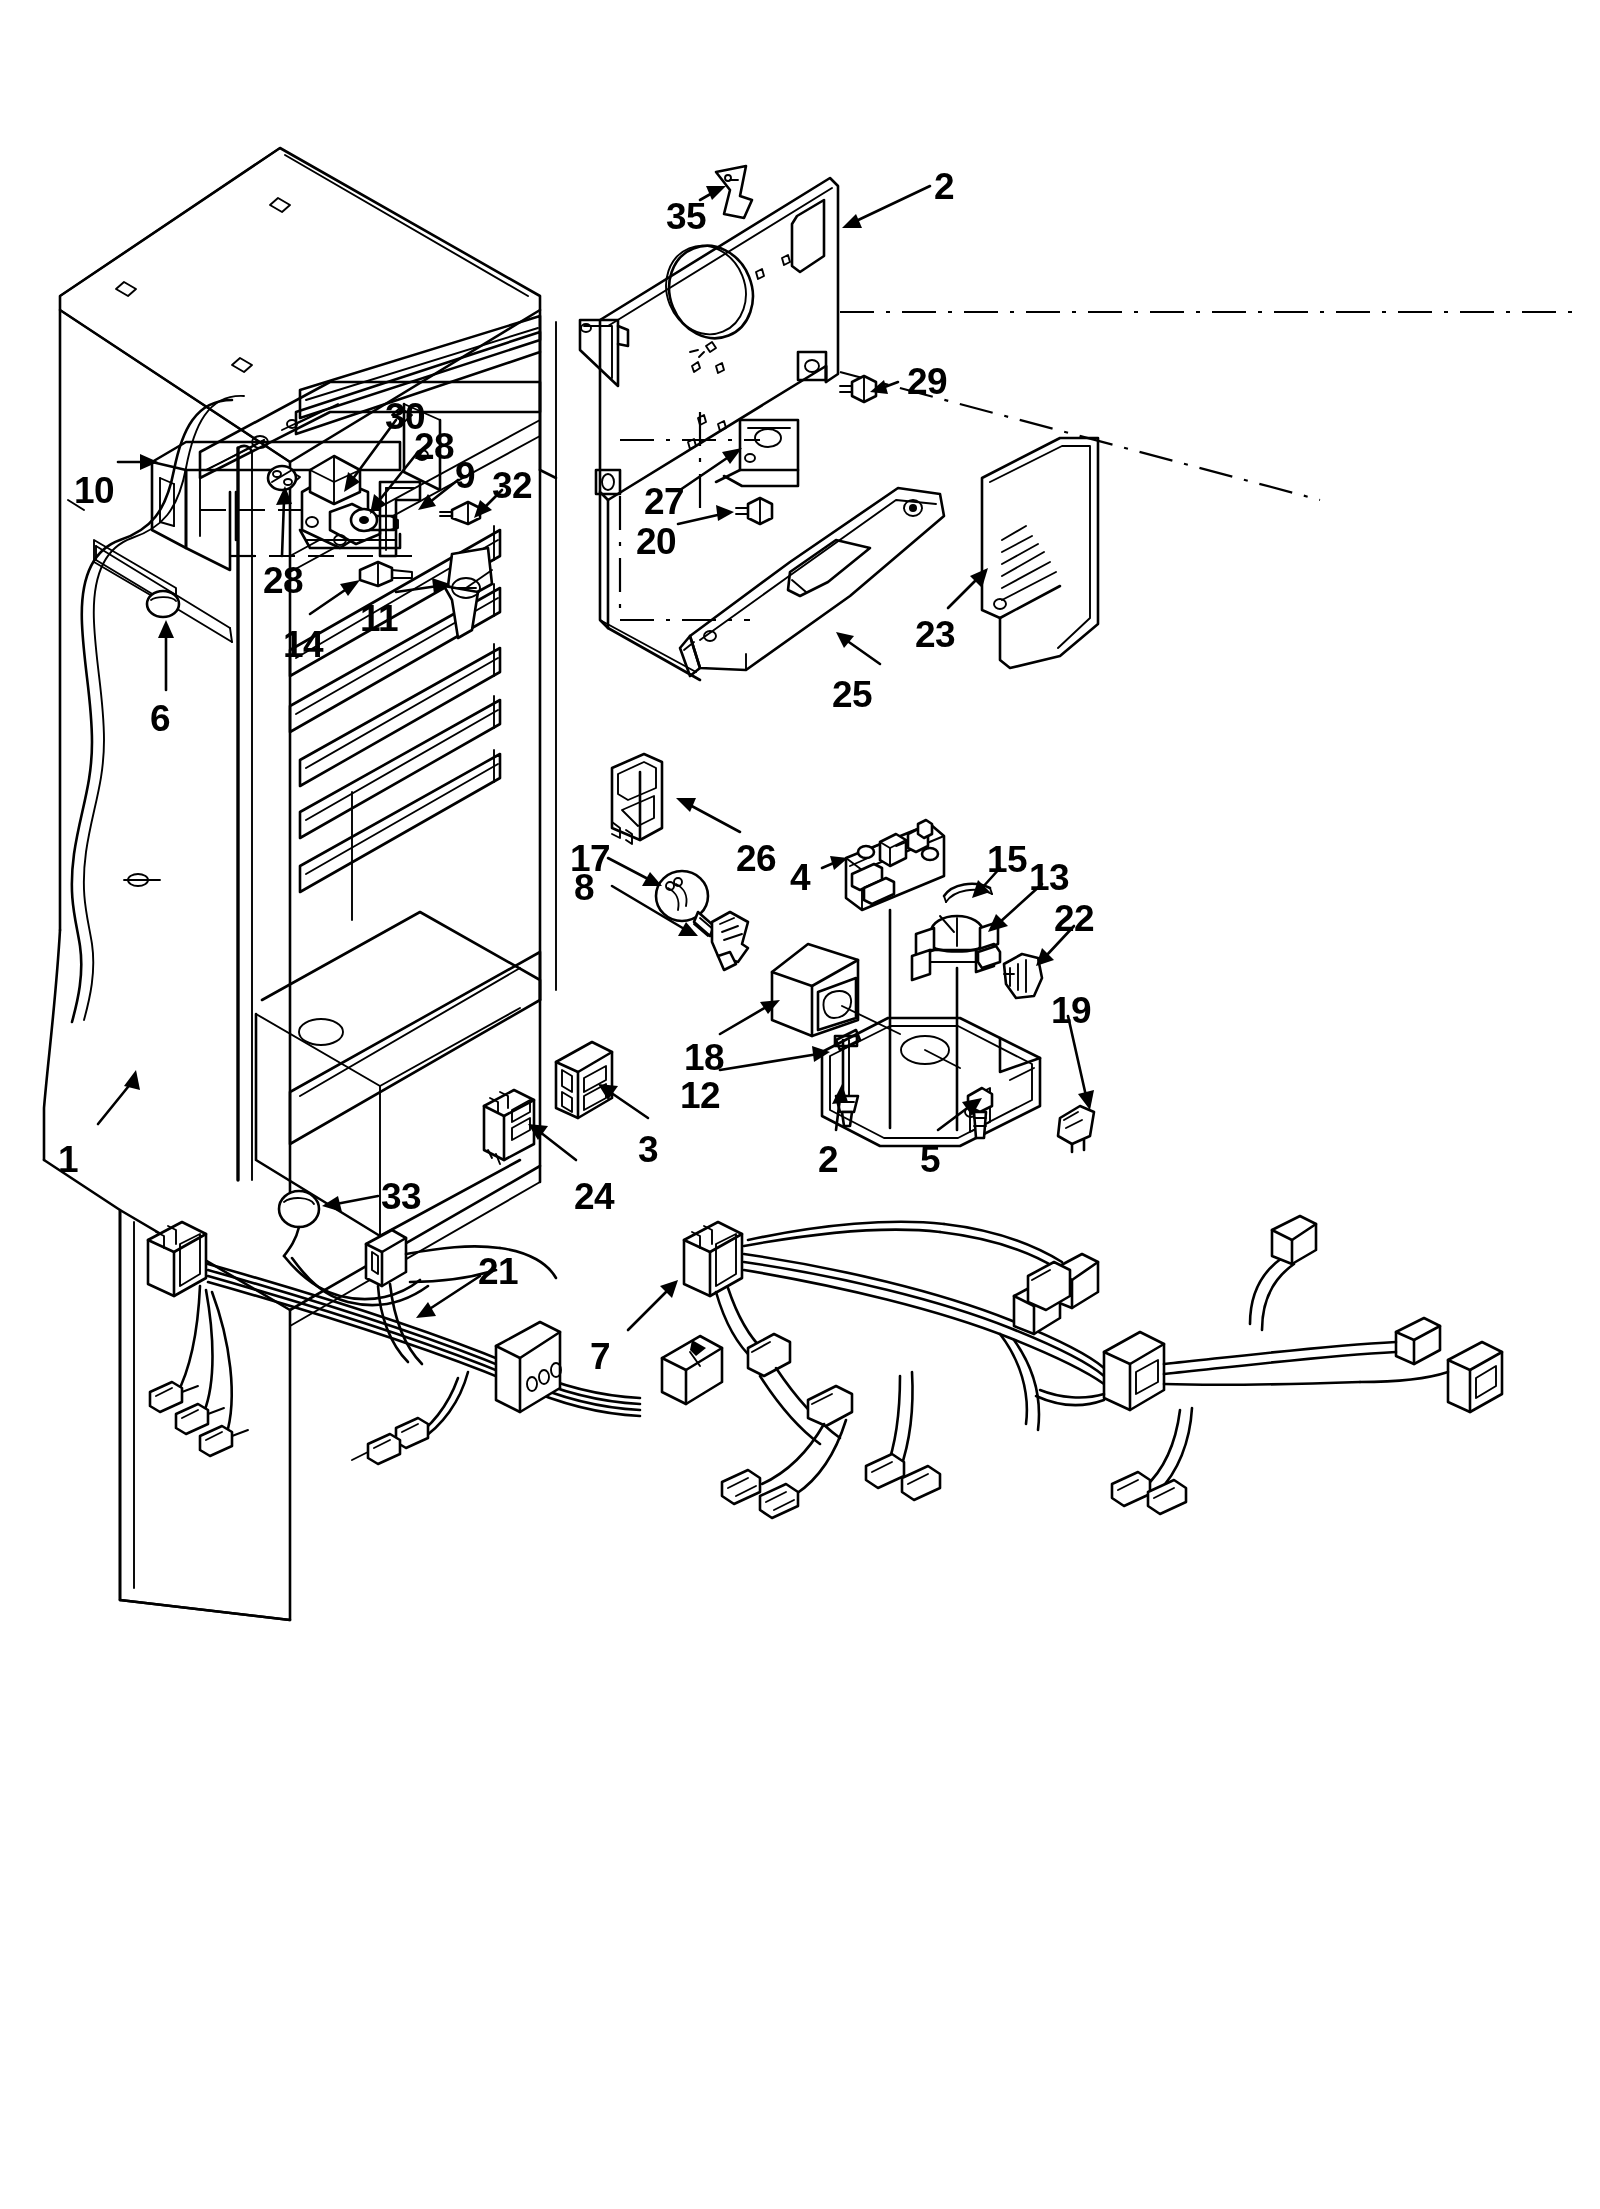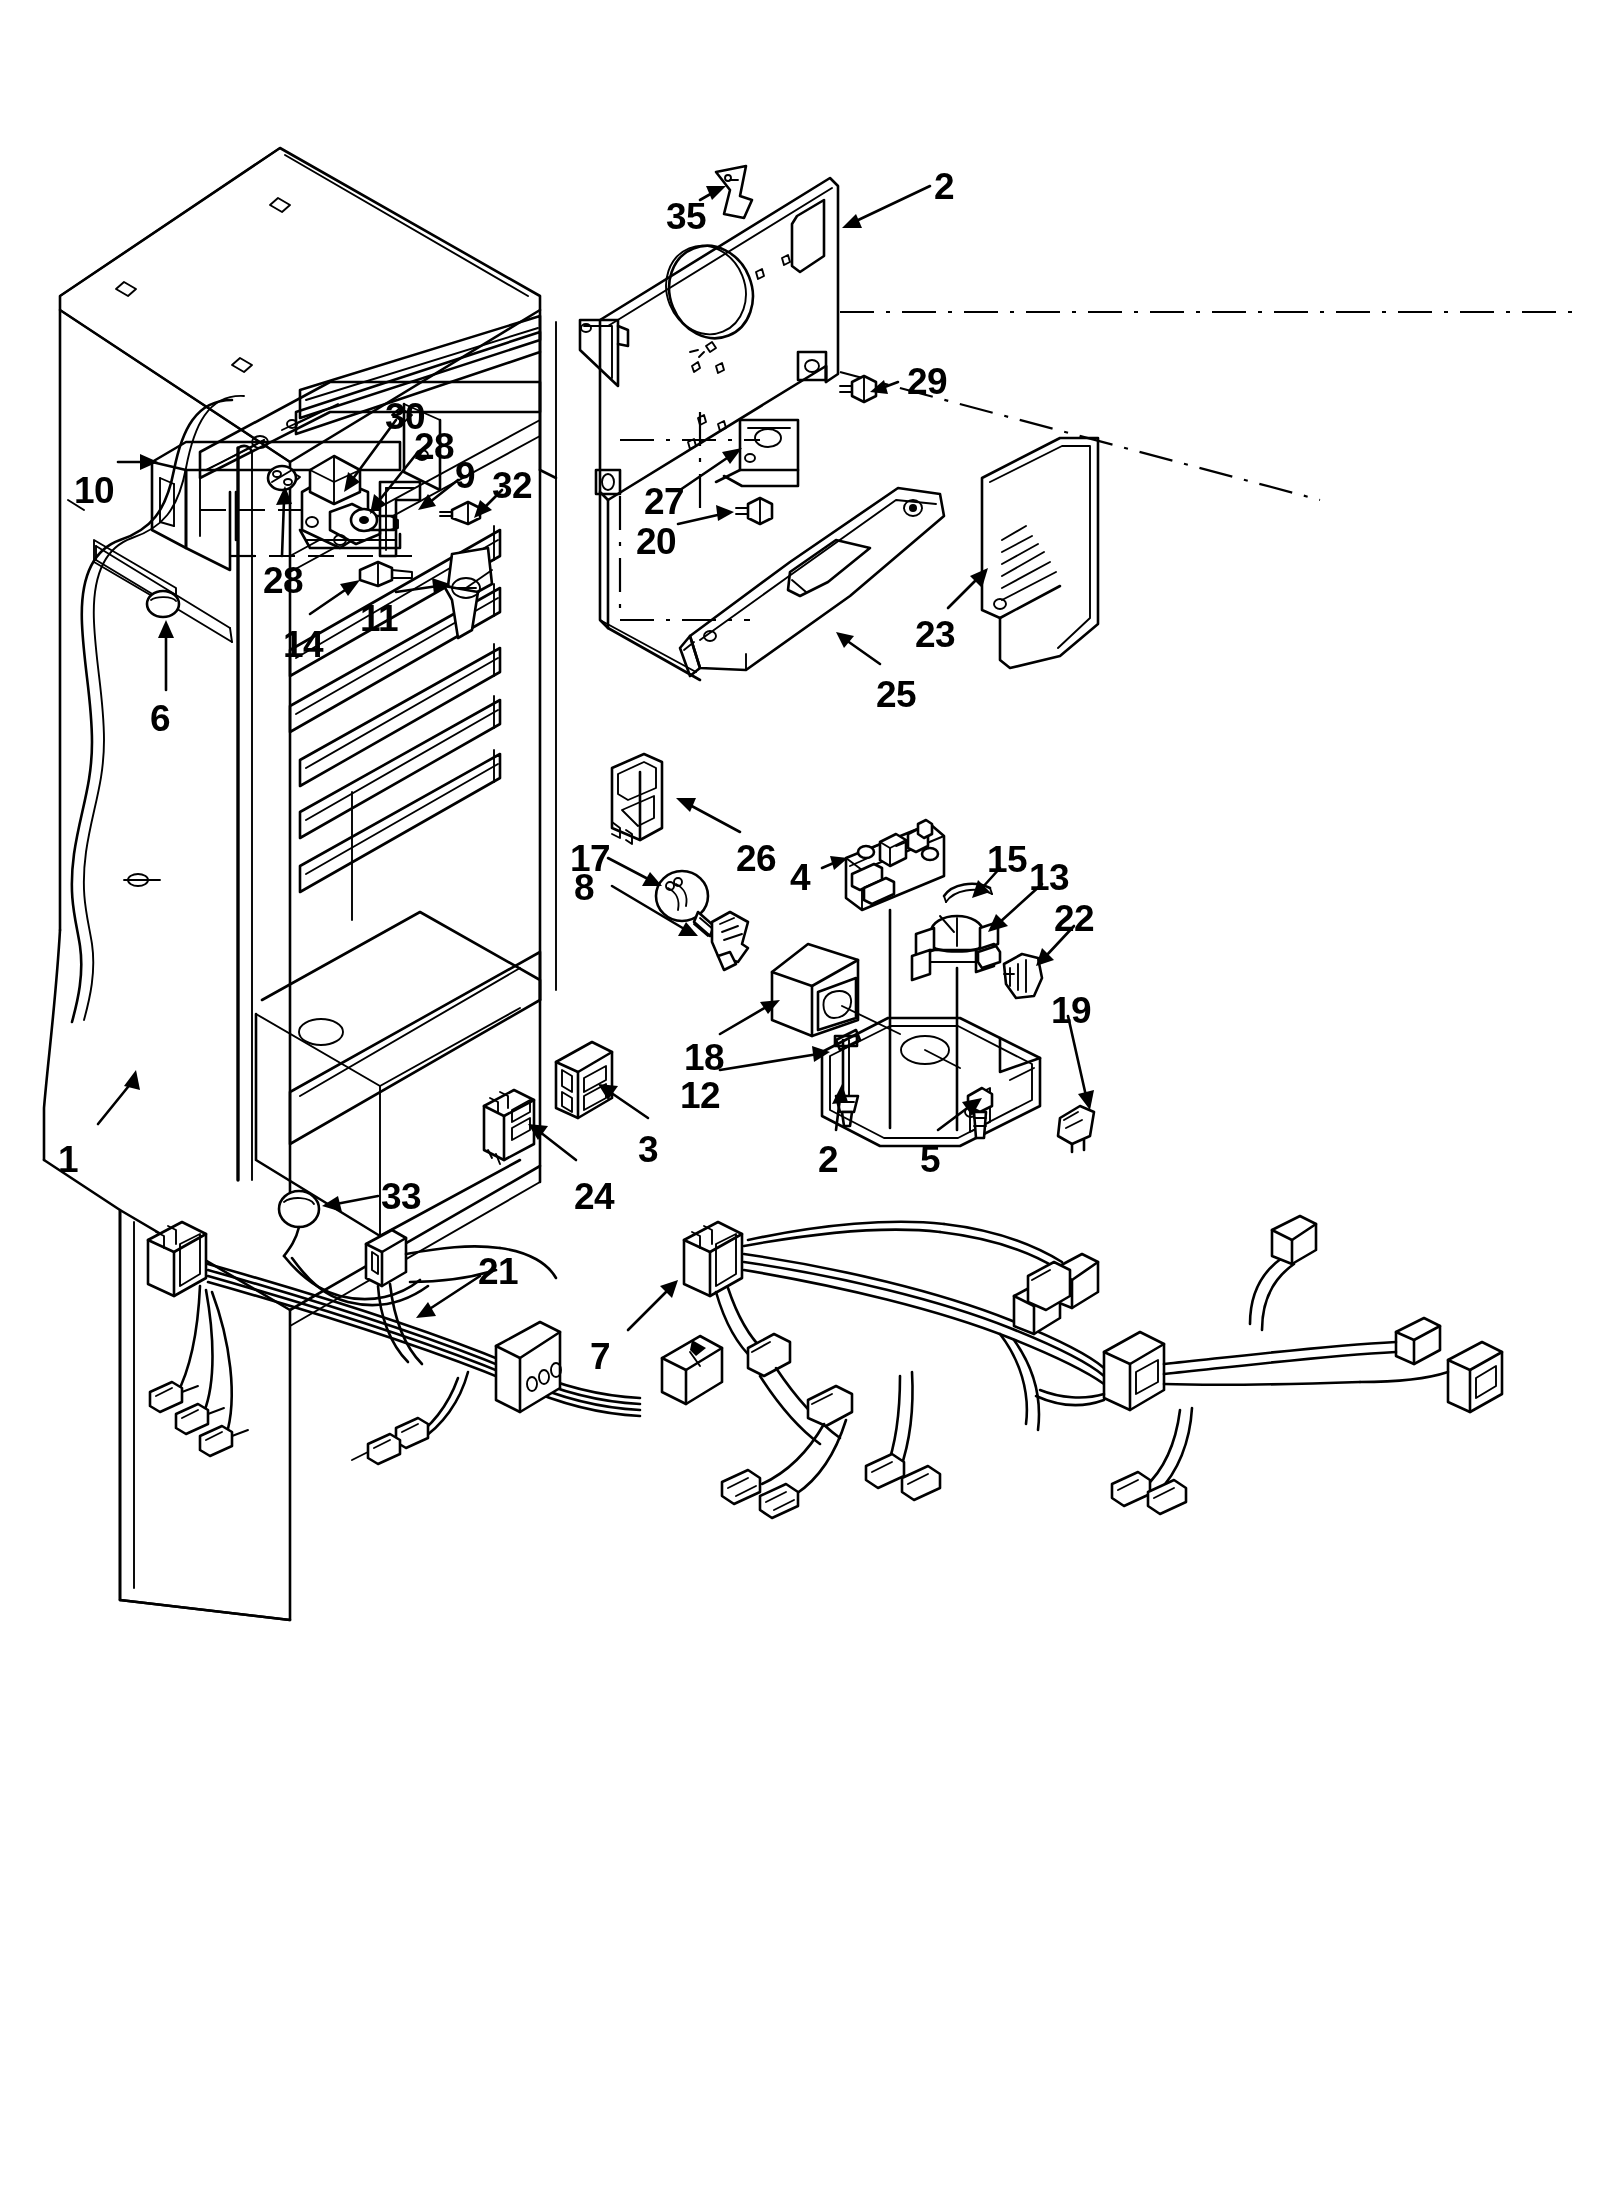--- a/index.html
+++ b/index.html
@@ -836,21 +836,21 @@
   <div class="callout-label" style="left:987px; top:841px;">15</div>
   <div class="callout-label" style="left:934px; top:168px;">2</div>
   <div class="callout-label" style="left:570px; top:840px;">17</div>
   <div class="callout-label" style="left:684px; top:1039px;">18</div>
   <div class="callout-label" style="left:1051px;top:992px;">19</div>
   <div class="callout-label" style="left:636px; top:523px;">20</div>
   <div class="callout-label" style="left:478px; top:1253px;">21</div>
   <div class="callout-label" style="left:1054px;top:900px;text-align:right;">22</div>
   <div class="callout-label" style="left:915px; top:616px;">23</div>
   <div class="callout-label" style="left:574px; top:1178px;">24</div>
-  <div class="callout-label" style="left:876px; top:676px;">25</div>
+  <div class="callout-label" style="left:832px; top:676px;">25</div>
   <div class="callout-label" style="left:736px; top:840px;">26</div>
   <div class="callout-label" style="left:644px; top:483px;">27</div>
   <div class="callout-label" style="left:414px; top:428px;">28</div>
   <div class="callout-label" style="left:263px; top:562px;">28</div>
   <div class="callout-label" style="left:895px; top:363px;margin-left:12px;">29</div>
   <div class="callout-label" style="left:385px; top:398px;">30</div>
   <div class="callout-label" style="left:492px; top:467px;">32</div>
   <div class="callout-label" style="left:381px; top:1178px;">33</div>
   <div class="callout-label" style="left:666px; top:198px;">35</div>
 

